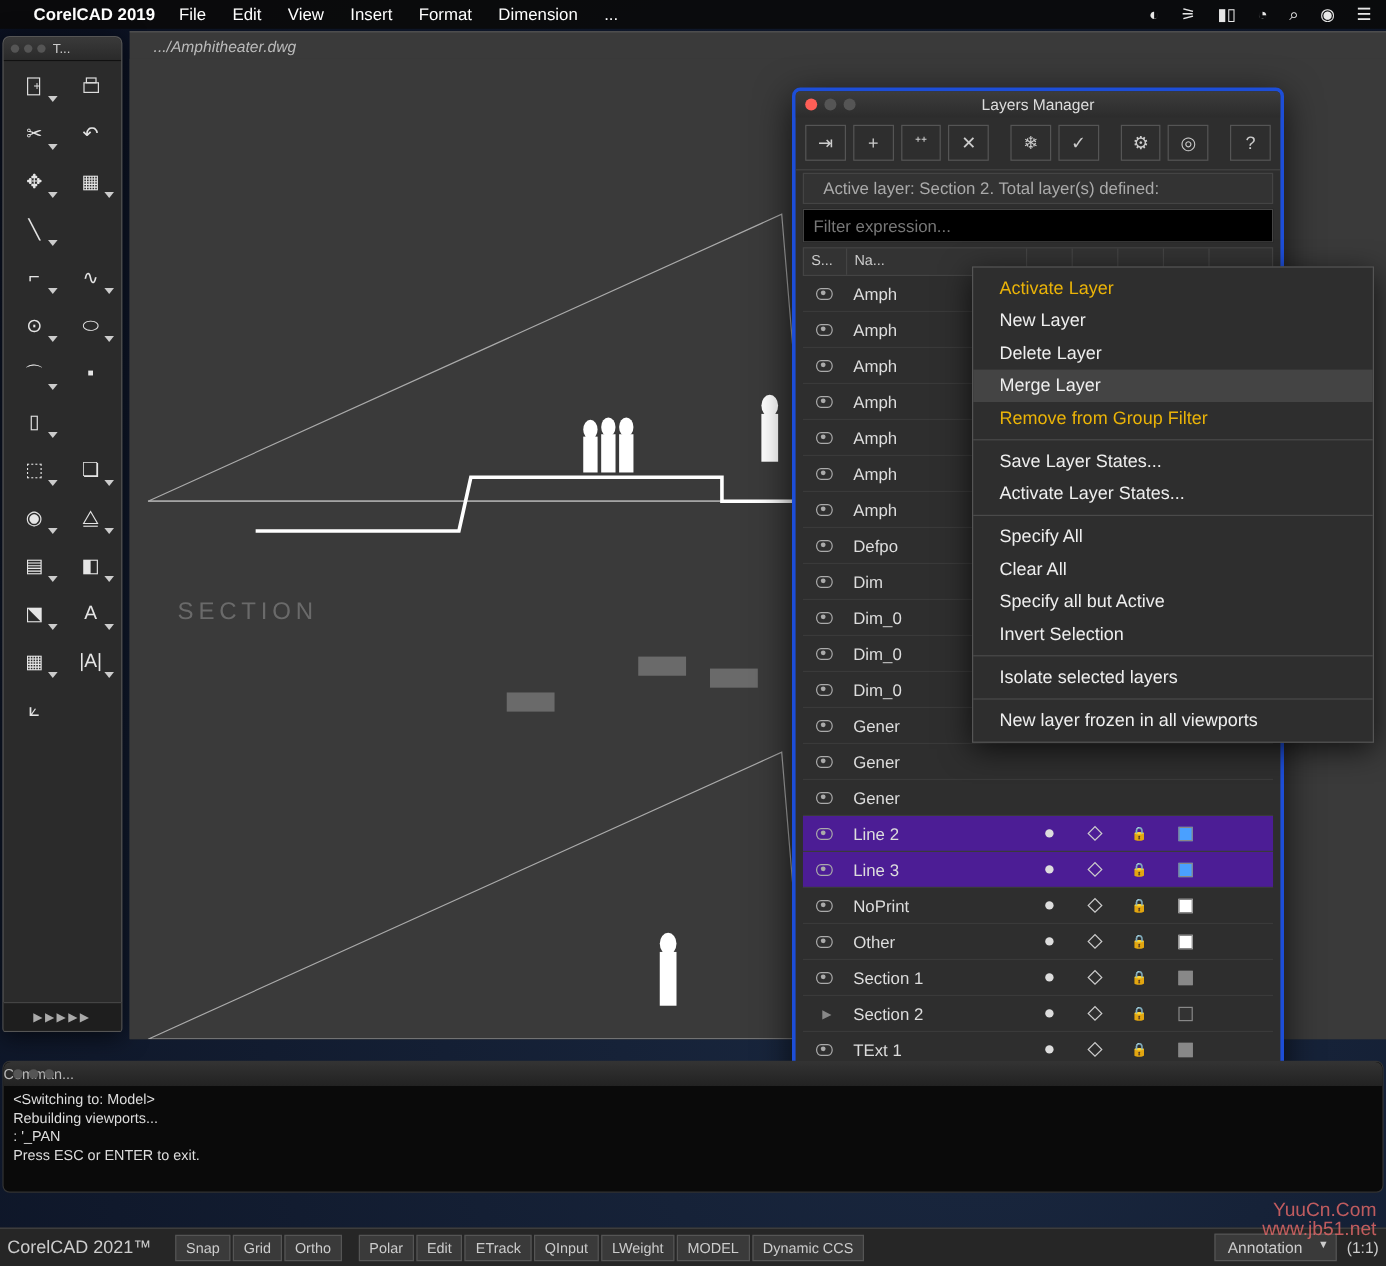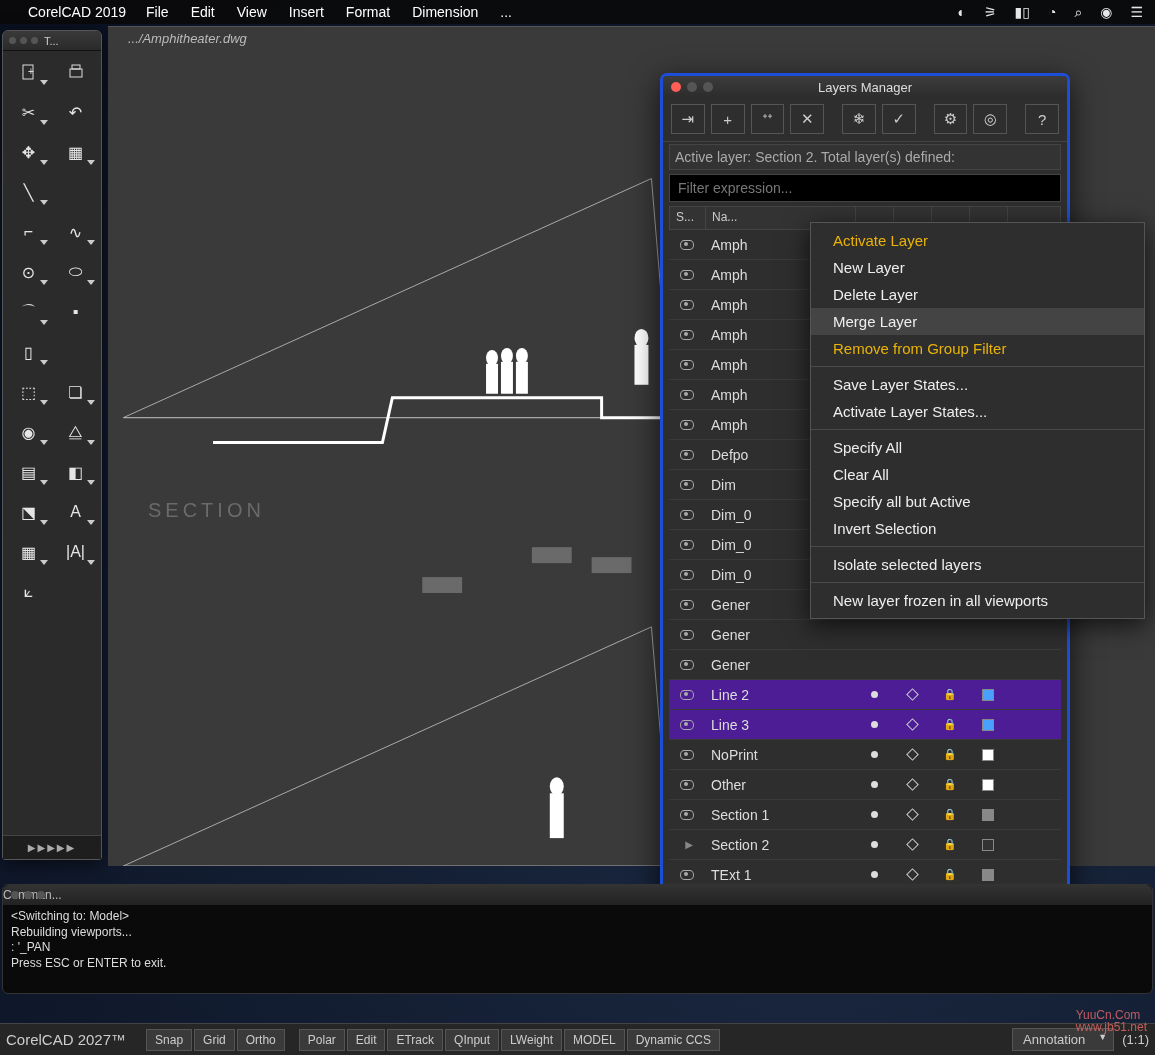--- a/index.html
+++ b/index.html
@@ -1,20 +1,20 @@
 <!DOCTYPE html>
 <html><head>
 <meta charset="utf-8">
 <style>
 *{box-sizing:border-box;margin:0;padding:0;font-family:-apple-system,Helvetica,Arial,sans-serif;user-select:none}
 body{width:1155px;height:1055px;background:radial-gradient(circle at 70% 80%,#1a2840 0%,#0a1020 100%);overflow:hidden;position:relative;color:#ddd}
 
 .menubar{height:24px;background:rgba(10,10,10,.9);display:flex;align-items:center;padding:0 12px;font-size:14px;color:#fff}
 .menubar .apple{margin-right:16px;font-size:16px}
-.menubar .app{font-weight:400;margin-right:20px}
+.menubar .app{font-weight:700;margin-right:20px}
 .menubar .mitem{margin-right:22px;cursor:default}
 .menubar .right{margin-left:auto;display:flex;gap:18px;align-items:center}
 .menubar .right span{opacity:.9}
 
 .toolwin{position:absolute;left:2px;top:30px;width:100px;height:830px;background:#2b2b2b;border:1px solid #555;border-radius:6px 6px 3px 3px;box-shadow:0 4px 20px rgba(0,0,0,.6)}
 .toolwin .tb{height:20px;background:linear-gradient(#3a3a3a,#2a2a2a);border-bottom:1px solid #111;border-radius:6px 6px 0 0;display:flex;align-items:center;padding:0 6px;font-size:11px;color:#ccc}
 .toolwin .tb .dots{display:flex;gap:4px;margin-right:6px}
 .toolwin .tb .dots b{width:7px;height:7px;border-radius:50%;background:#555;display:block}
 .toolgrid{padding:6px 4px;display:grid;grid-template-columns:1fr 1fr;gap:10px 4px}
 .tbtn{height:30px;display:flex;align-items:center;justify-content:center;color:#e5e5e5;position:relative}
@@ -47,21 +47,21 @@
 .layerswin{position:absolute;left:660px;top:73px;width:410px;height:840px;background:#2e2e2e;border:3px solid #1d4ed8;border-radius:7px;box-shadow:0 8px 30px rgba(0,0,0,.7);overflow:hidden}
 .layerswin .tb{height:22px;background:linear-gradient(#3c3c3c,#2c2c2c);display:flex;align-items:center;justify-content:center;font-size:13px;color:#ddd;position:relative}
 .layerswin .tb .dots{position:absolute;left:8px;display:flex;gap:6px}
 .layerswin .tb .dots b{width:10px;height:10px;border-radius:50%;display:block}
 .layerswin .tb .dots b:nth-child(1){background:#ff5f57}
 .layerswin .tb .dots b:nth-child(2){background:#555}
 .layerswin .tb .dots b:nth-child(3){background:#555}
 .layerswin .toolbar{height:44px;display:flex;gap:6px;padding:6px 8px;border-bottom:1px solid #444}
 .layerswin .toolbar .tb2{width:34px;height:30px;border:1px solid #555;display:flex;align-items:center;justify-content:center;color:#ccc;font-size:15px}
 .layerswin .toolbar .sep{width:6px}
-.layerswin .info{padding:4px 5px;font-size:14px;color:#aaa;border:1px solid #444;margin:2px 6px;background:#333}
+.layerswin .info{padding:4px 16px;font-size:14px;color:#aaa;border:1px solid #444;margin:2px 6px;background:#333}
 .layerswin .filter{margin:4px 6px;padding:5px 8px;background:#000000;border:1px solid #444;color:#777;font-size:14px}
 .layerswin .thead{display:flex;height:24px;background:#333;border:1px solid #444;margin:2px 6px 0;font-size:12px;color:#ccc}
 .layerswin .thead div{border-right:1px solid #444;padding:3px 6px}
 .layerswin .list{margin:0 6px;max-height:660px;overflow:hidden}
 .lrow{display:flex;align-items:center;height:30px;border-bottom:1px solid #3a3a3a;font-size:14px;color:#ddd}
 .lrow.sel{background:#4c1d95}
 .lrow .c1{width:36px;display:flex;justify-content:center}
 .lrow .c2{width:150px;padding-left:6px;overflow:hidden;white-space:nowrap}
 .lrow .c3,.lrow .c4,.lrow .c5,.lrow .c6{width:38px;display:flex;justify-content:center}
 .lrow .eye{width:14px;height:10px;border:1.5px solid #aaa;border-radius:60%/100%;position:relative}
@@ -77,21 +77,21 @@
 .layerswin .hscroll{height:16px;background:#222;margin:2px 6px;position:relative;border:1px solid #444}
 .layerswin .hscroll .thumb{position:absolute;left:10px;top:2px;width:50px;height:10px;background:#555;border-radius:3px}
 .layerswin .hscroll::before{content:"◀";position:absolute;left:2px;top:0;font-size:10px;color:#888}
 .layerswin .hscroll::after{content:"▶";position:absolute;right:2px;top:0;font-size:10px;color:#888}
 
 .ctxmenu{position:absolute;left:810px;top:222px;width:335px;background:#2e2e2e;border:1px solid #555;box-shadow:0 6px 24px rgba(0,0,0,.7);padding:4px 0;z-index:50}
 .ctxmenu .mi{padding:5px 22px;font-size:15px;color:#eee}
 .ctxmenu .mi.dis{color:#eab308}
 .ctxmenu .mi.hl{background:#444}
 .ctxmenu hr{border:none;border-top:1px solid #4a4a4a;margin:4px 0}
-.watermark{position:absolute;right:8px;bottom:22px;font-size:12px;color:#d66;opacity:.85;text-align:left;line-height:1}
+.watermark{position:absolute;right:8px;bottom:22px;font-size:16px;color:#d66;opacity:.85;text-align:right;line-height:1}
 </style>
 </head>
 <body>
 
 <div class="menubar">
   <span class="apple"></span>
   <span class="app">CorelCAD 2019</span>
   <span class="mitem">File</span>
   <span class="mitem">Edit</span>
   <span class="mitem">View</span>
@@ -615,21 +615,21 @@
   </div>
   <div class="out">
     <div>&lt;Switching to: Model&gt;</div>
     <div>Rebuilding viewports...</div>
     <div>: '_PAN</div>
     <div>Press ESC or ENTER to exit.</div>
   </div>
 </div>
 
 <div class="statusbar">
-  <span class="brand">CorelCAD 2027™</span>
+  <span class="brand">CorelCAD 2021™</span>
   <div class="grp">
     <span class="sbtn">Snap</span>
     <span class="sbtn">Grid</span>
     <span class="sbtn">Ortho</span>
   </div>
   <div class="grp">
     <span class="sbtn">Polar</span>
     <span class="sbtn">Edit</span>
     <span class="sbtn">ETrack</span>
     <span class="sbtn">QInput</span>

